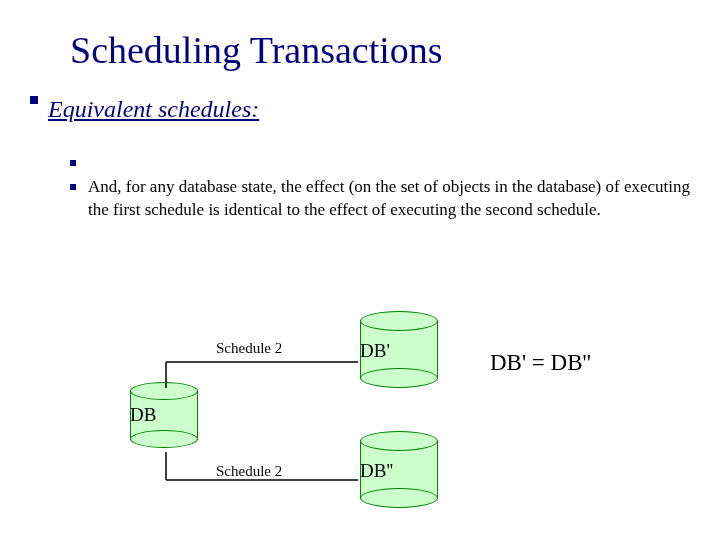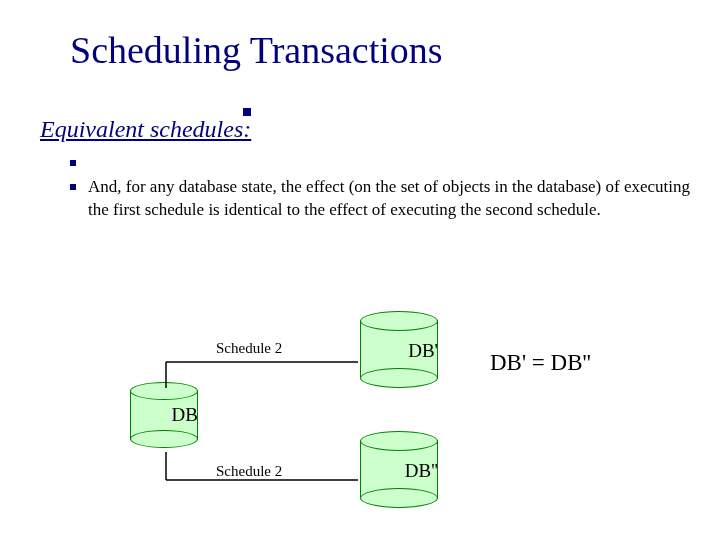--- a/index.html
+++ b/index.html
@@ -20,25 +20,24 @@
   .title {
     position: absolute;
     top: 28px;
     left: 70px;
     font-family: "Times New Roman", Times, serif;
     font-size: 38px;
     color: #000080;
   }
   .h1row {
     position: absolute;
-    top: 108px;
+    top: 96px;
     left: 30px;
     display: flex;
-    align-items: flex-end;
-    flex-direction: column;
+    align-items: flex-start;
   }
   .h1text {
     font-family: "Comic Sans MS", "Comic Sans", cursive;
     font-style: italic;
     text-decoration: underline;
     font-size: 24px;
     color: #000080;
     margin-left: 10px;
   }
   .sq {
@@ -86,21 +85,21 @@
   .cyl .top, .cyl .bot {
     position: absolute;
     left: 0; right: 0;
     border: 1.5px solid #008000;
     border-radius: 50%;
     background: #ccffcc;
   }
   .cyl .label {
     position: absolute;
     left: 0; right: 0;
-    text-align: right;
+    text-align: left;
     font-family: "Comic Sans MS", "Comic Sans", cursive;
     font-size: 19px;
   }
 
   .dbcyl  { left: 130px; top: 390px; width: 68px; height: 58px; }
   .dbcyl .top  { top: -8px; height: 16px; }
   .dbcyl .body { top: 0; bottom: 8px; }
   .dbcyl .bot  { bottom: 0; height: 16px; }
   .dbcyl .label { top: 14px; }
 

